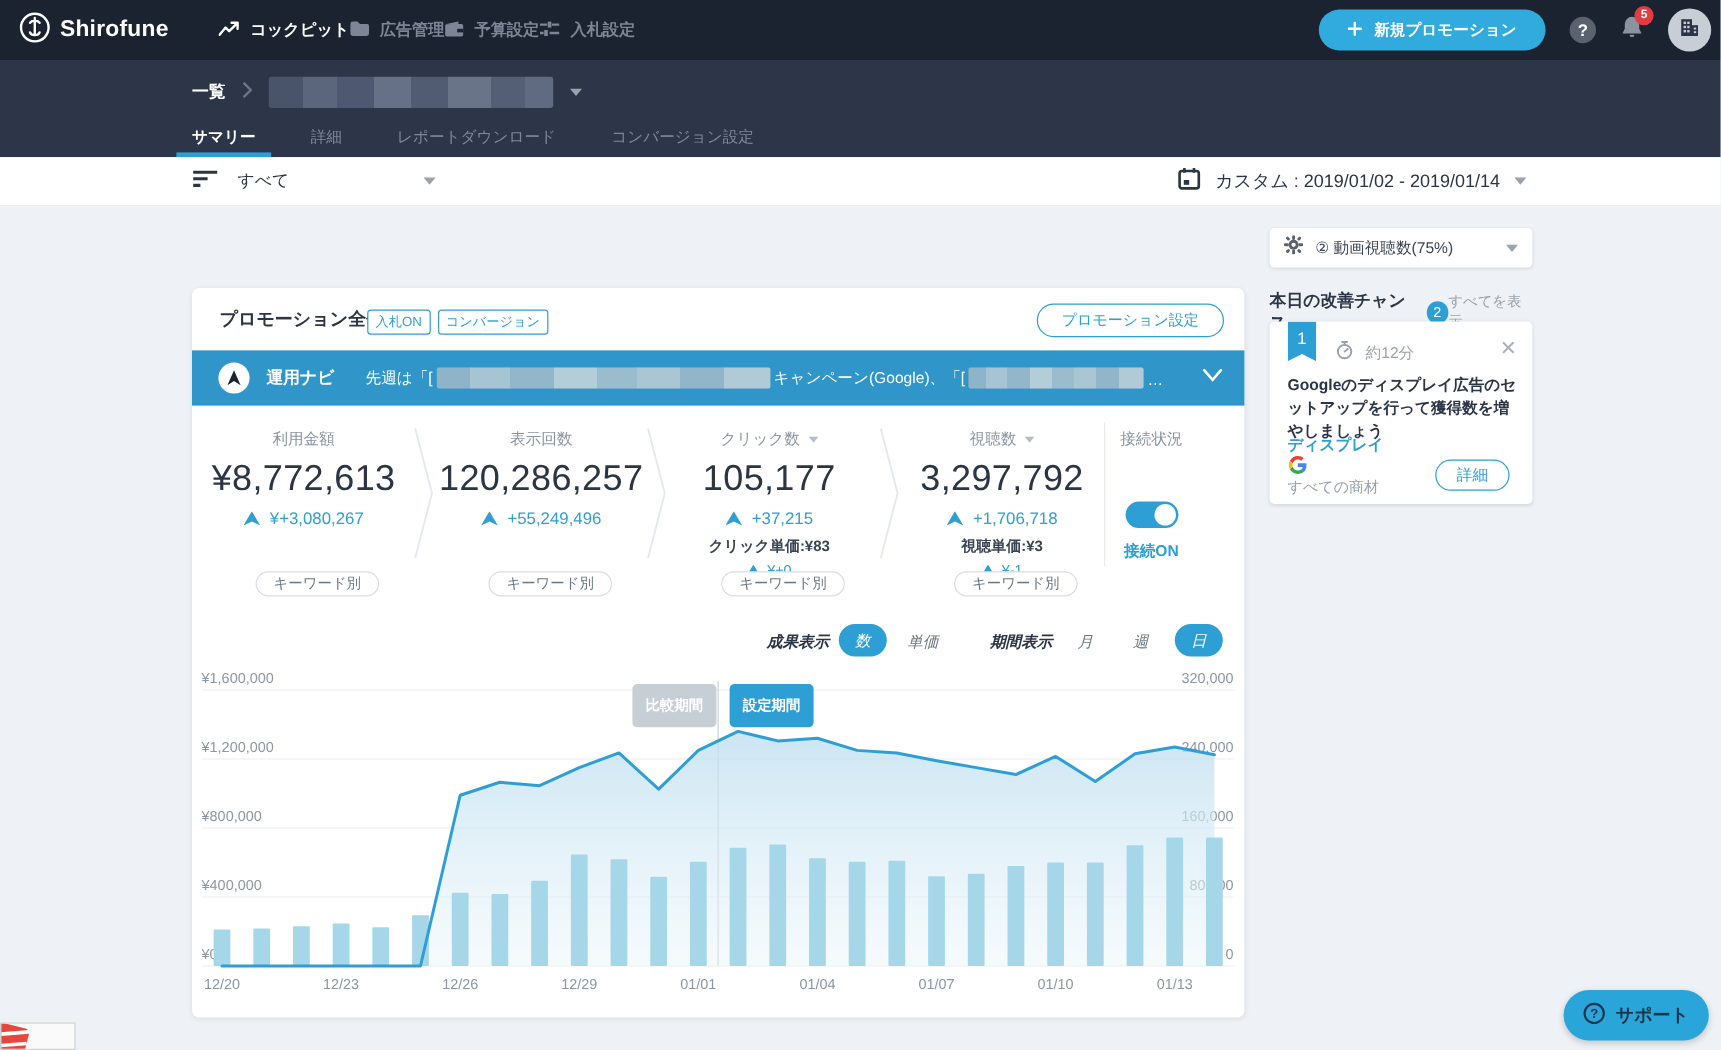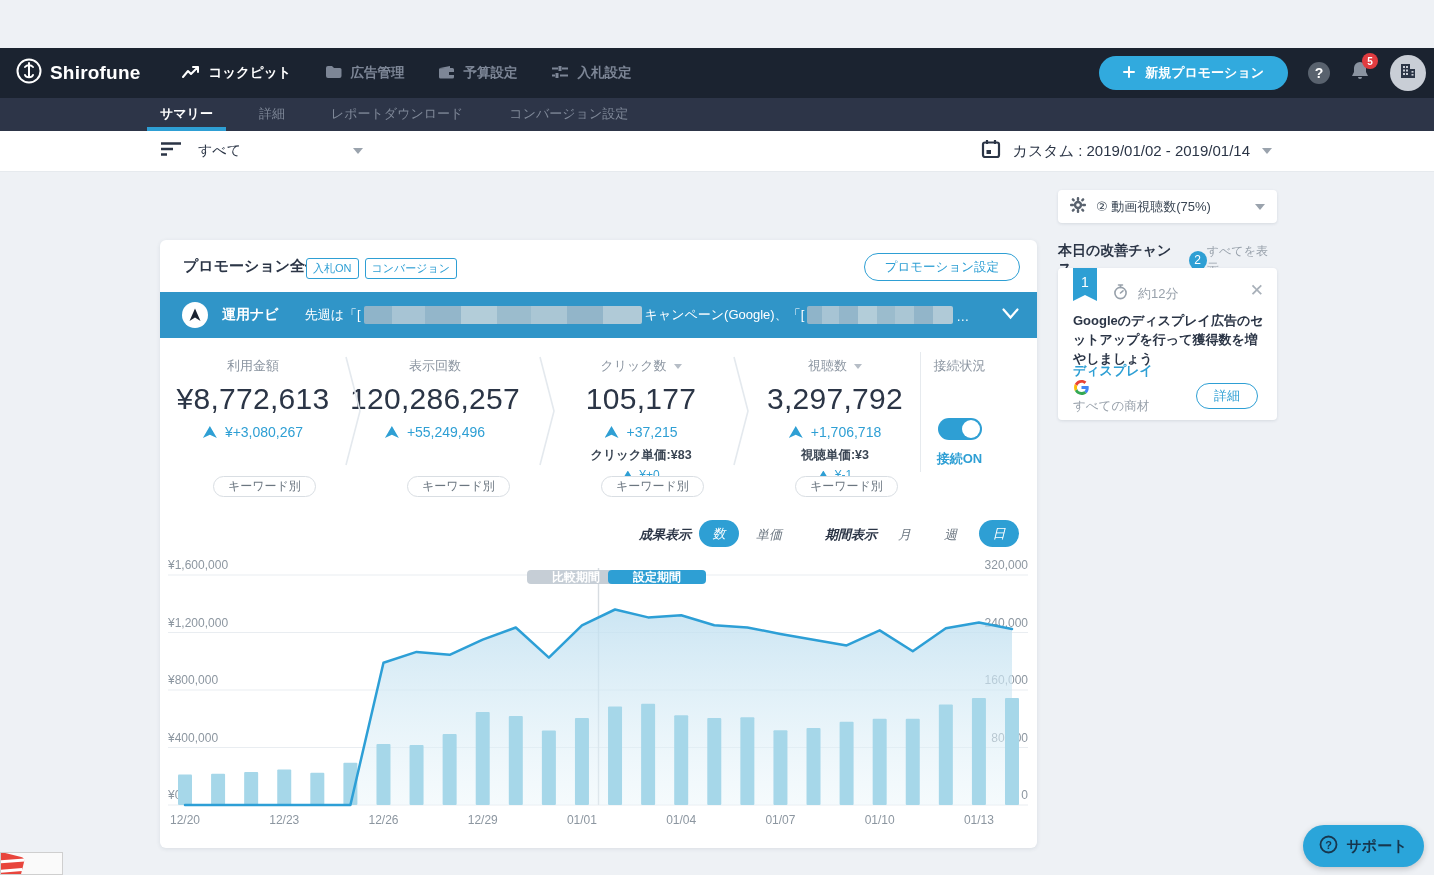--- a/index.html
+++ b/index.html
@@ -6,24 +6,24 @@
     --accent:#2e9fd4; --navbar-bg:#1b2330; --subheader-bg:#2d3548; --page-bg:#eef1f5;
     --banner-bg:#3095c8; --bar-color:#a6d7e9; --line-color:#2d9fd6; --badge-red:#e13c40;
     --dark:#2b3546; --gray:#8b95a1; --light-border:#dfe4e9;
   }
   *{box-sizing:border-box; margin:0; padding:0;}
   html,body{width:1434px; height:875px;}
   body{font-family:"Liberation Sans","DejaVu Sans",sans-serif; background:var(--page-bg); color:var(--dark); overflow:hidden;}
   .page{position:relative; width:1434px; height:875px; background:var(--page-bg); overflow:hidden;}
 
   
-  .navbar{position:absolute; left:0; top:0; width:1434px; height:50px; background:var(--navbar-bg); display:flex; align-items:center; z-index:30;margin-top:48px;}
+  .navbar{position:absolute; left:0; top:0; width:1434px; height:50px; background:var(--navbar-bg); display:flex; align-items:center; z-index:30;}
   .logo{display:flex; align-items:center; gap:8px; padding-left:16px; cursor:pointer;}
   .logo-text{color:#fff; font-size:19px; font-weight:bold; letter-spacing:.2px;}
-  .nav-items{display:flex; align-items:center; gap:34px; margin-left:42px;}
+  .nav-items{display:flex; align-items:center; margin-left:42px;}
   .nav-item{display:flex; align-items:center; gap:8px; font-size:13.5px; font-weight:bold; color:#7d8696; cursor:pointer;}
   .nav-item.active{color:#fff;}
   .nav-right{margin-left:auto; display:flex; align-items:center; gap:20px; padding-right:8px;}
   .new-promo-btn{display:flex; align-items:center; gap:10px; background:#31aade; color:#fff; font-size:13px; font-weight:bold; border:none; border-radius:17px; height:34px; padding:0 24px; cursor:pointer;}
   .help-circle{width:22px; height:22px; border-radius:50%; background:#59626e; color:#fff; font-size:14px; font-weight:bold; display:flex; align-items:center; justify-content:center; cursor:pointer;}
   .bell-wrap{position:relative; cursor:pointer;}
   .bell-badge{position:absolute; top:-7px; right:-8px; min-width:16px; height:16px; border-radius:8px; background:var(--badge-red); color:#fff; font-size:10px; font-weight:bold; display:flex; align-items:center; justify-content:center; padding:0 4px;}
   .avatar{width:36px; height:36px; border-radius:50%; background:#c9ced6; display:flex; align-items:center; justify-content:center; cursor:pointer;}
 
   
@@ -84,21 +84,21 @@
   .conn-status{color:var(--accent); font-size:13px; font-weight:bold; margin-top:10px;}
 
   
   .controls{position:absolute; left:4px; top:280px; width:844px; height:28px;font-style:italic;}
   .ctrl-label{position:absolute; top:6px; font-size:13px; font-weight:bold; color:var(--dark);}
   .ctrl-opt{position:absolute; top:6px; font-size:13px; color:#6b7680; cursor:pointer;}
   .ctrl-pill{position:absolute; top:0; width:40px; height:27px; border-radius:14px; background:var(--accent); color:#fff; font-size:13px; display:flex; align-items:center; justify-content:center; cursor:pointer;}
 
   
   .chart-wrap{position:absolute; left:0; top:318px; width:877px; height:290px;}
-  .period-badge{position:absolute; top:12px; height:14px; padding:0 25px; border-radius:4px; color:#fff; font-size:12px; font-weight:bold; display:flex; align-items:center;font-family:Liberation Mono, monospace;}
+  .period-badge{position:absolute; top:12px; height:36px; padding:0 11px; border-radius:4px; color:#fff; font-size:12px; font-weight:bold; display:flex; align-items:center;font-family:Liberation Mono, monospace;}
   .period-badge.cmp{left:367px; background:#c6ced6;}
   .period-badge.set{left:448px; background:var(--accent);}
   #chart-svg text{font-family:"Liberation Sans","DejaVu Sans",sans-serif;}
 
   
   .metric-selector{position:absolute; left:1058px; top:190px; width:219px; height:33px; background:#fff; border-radius:4px; box-shadow:0 1px 3px rgba(40,60,80,.12); display:flex; align-items:center; gap:10px; padding:0 12px; cursor:pointer;}
   .metric-selector-text{font-size:13px; color:#3a4654; flex:1;}
   .chances-head{position:absolute; left:1058px; top:242px; width:219px; display:flex; align-items:center;}
   .chances-title{font-size:14px; font-weight:bold; color:var(--dark);}
   .chances-count{width:19px;height:19px;border-radius:50%;background:var(--accent);color:#fff;font-size:12px;display:flex;align-items:center;justify-content:center;margin-left:8px;}
@@ -265,21 +265,21 @@
           <span>利用金額</span>
         </div>
       <div class="metric-value">¥8,772,613</div>
       <div class="metric-change">
           <span class="up-arrow"></span>
           <span>¥+3,080,267</span>
         </div>
     </div>
     <button class="keyword-btn" style="left:53px">キーワード別</button>
 
-    <div class="metric" style="left:180px">
+    <div class="metric" style="left:196px">
       <div class="metric-label">
           <span>表示回数</span>
         </div>
       <div class="metric-value">120,286,257</div>
       <div class="metric-change">
           <span class="up-arrow"></span>
           <span>+55,249,496</span>
         </div>
     </div>
     <button class="keyword-btn" style="left:247px">キーワード別</button>

